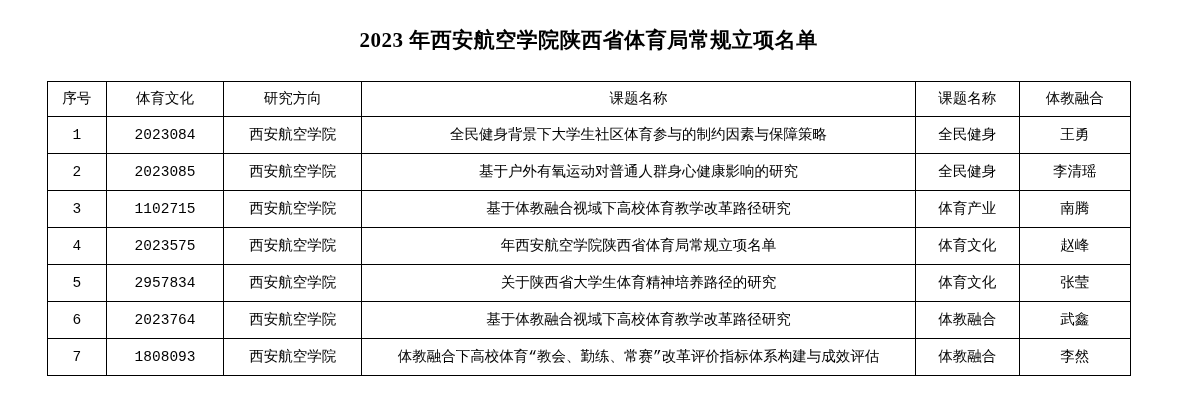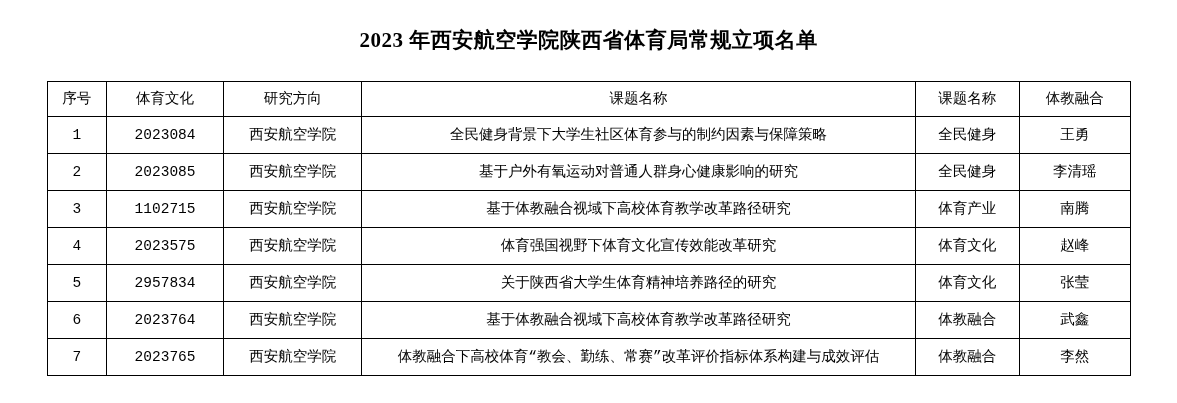--- a/index.html
+++ b/index.html
@@ -115,21 +115,21 @@
           <td class="num-cell">1102715</td>
           <td>西安航空学院</td>
           <td>基于体教融合视域下高校体育教学改革路径研究</td>
           <td>体育产业</td>
           <td>南腾</td>
         </tr>
         <tr>
           <td class="num-cell">4</td>
           <td class="num-cell">2023575</td>
           <td>西安航空学院</td>
-          <td>体育强国视野下体育文化宣传效能改革研究</td>
+          <td>年西安航空学院陕西省体育局常规立项名单</td>
           <td>体育文化</td>
           <td>赵峰</td>
         </tr>
         <tr>
           <td class="num-cell">5</td>
           <td class="num-cell">2957834</td>
           <td>西安航空学院</td>
           <td>关于陕西省大学生体育精神培养路径的研究</td>
           <td>体育文化</td>
           <td>张莹</td>
@@ -137,21 +137,21 @@
         <tr>
           <td class="num-cell">6</td>
           <td class="num-cell">2023764</td>
           <td>西安航空学院</td>
           <td>基于体教融合视域下高校体育教学改革路径研究</td>
           <td>体教融合</td>
           <td>武鑫</td>
         </tr>
         <tr>
           <td class="num-cell">7</td>
-          <td class="num-cell">2023765</td>
+          <td class="num-cell">1808093</td>
           <td>西安航空学院</td>
           <td>体教融合下高校体育“教会、勤练、常赛”改革评价指标体系构建与成效评估</td>
           <td>体教融合</td>
           <td>李然</td>
         </tr>
       </tbody>
     </table>
   </div>
 
 </div>

